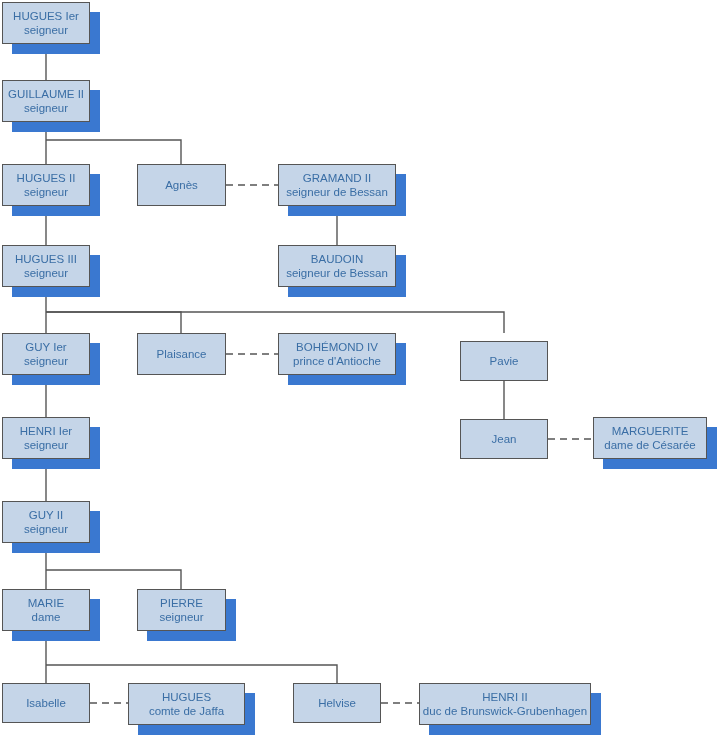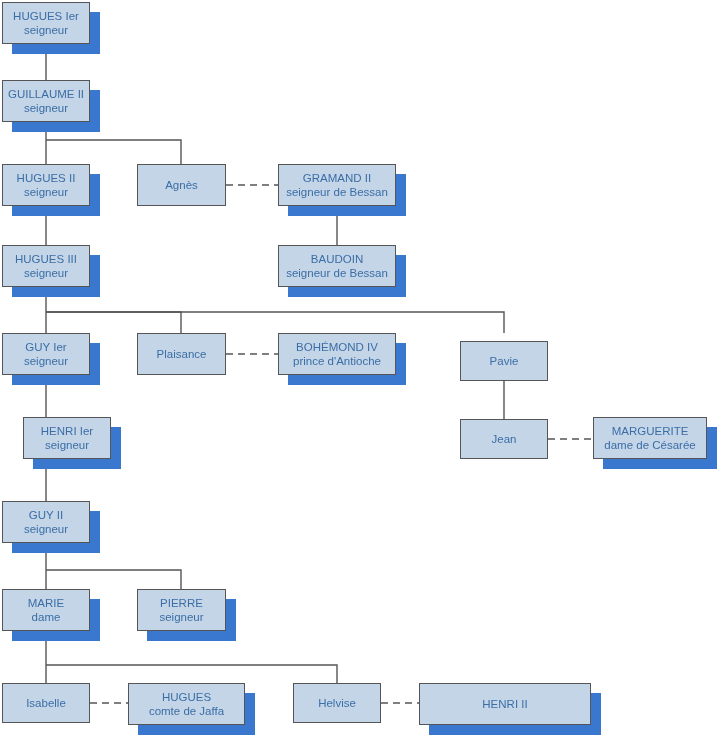--- a/index.html
+++ b/index.html
@@ -122,21 +122,21 @@
         <div class="card">
           <span class="l1">BOHÉMOND IV</span>
           <span class="l2">prince d'Antioche</span>
         </div>
       </div>
       <div class="node noshadow" style="left: 460px; top: 333px; width: 88px; height: 40px; margin-top: 8px;">
         <div class="card">
           <span class="l1">Pavie</span>
         </div>
       </div>
-      <div class="node" style="left: 2px; top: 417px; width: 88px; height: 42px; margin-left: 21px;">
+      <div class="node" style="left: 2px; top: 417px; width: 88px; height: 42px;">
         <div class="shadow"></div>
         <div class="card">
           <span class="l1">HENRI Ier</span>
           <span class="l2">seigneur</span>
         </div>
       </div>
       <div class="node noshadow" style="left: 460px; top: 419px; width: 88px; height: 40px;">
         <div class="card">
           <span class="l1">Jean</span>
         </div>
@@ -183,16 +183,17 @@
       </div>
       <div class="node noshadow" style="left: 293px; top: 683px; width: 88px; height: 40px;">
         <div class="card">
           <span class="l1">Helvise</span>
         </div>
       </div>
       <div class="node" style="left: 419px; top: 683px; width: 172px; height: 42px;">
         <div class="shadow"></div>
         <div class="card">
           <span class="l1">HENRI II</span>
+          <span class="l2">duc de Brunswick-Grubenhagen</span>
         </div>
       </div>
     </div>
 </div>
 
 </body></html>

